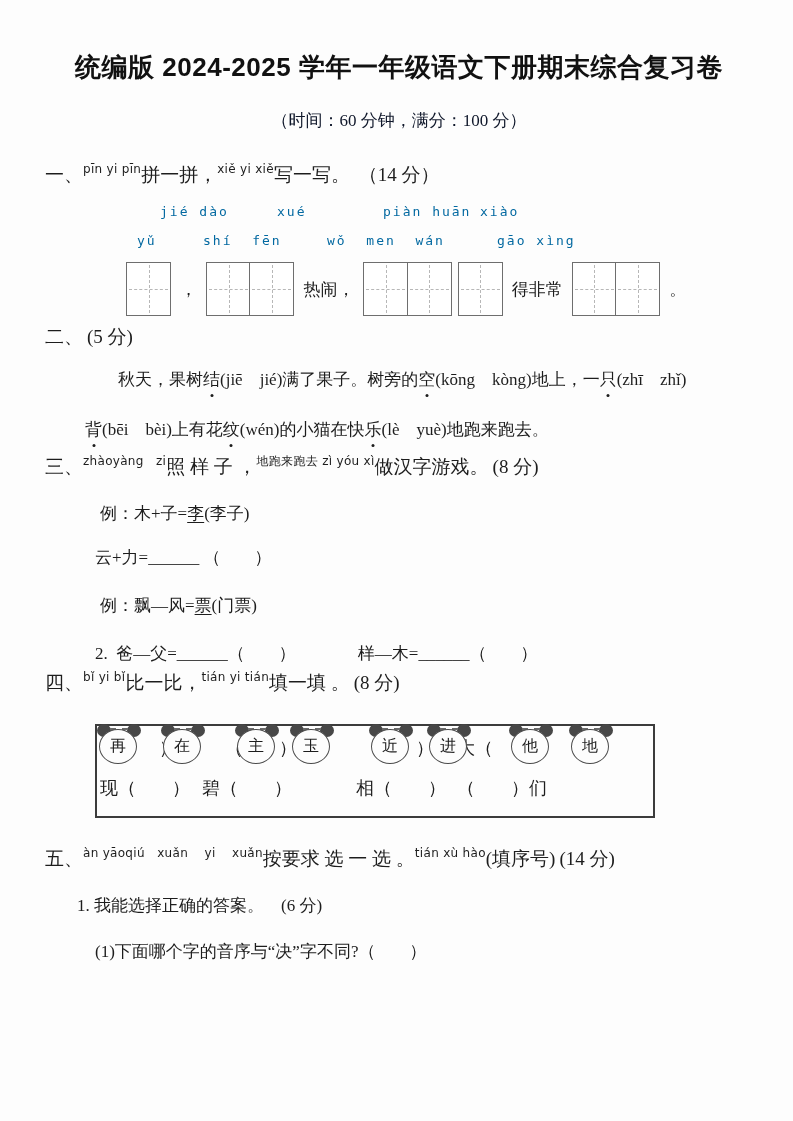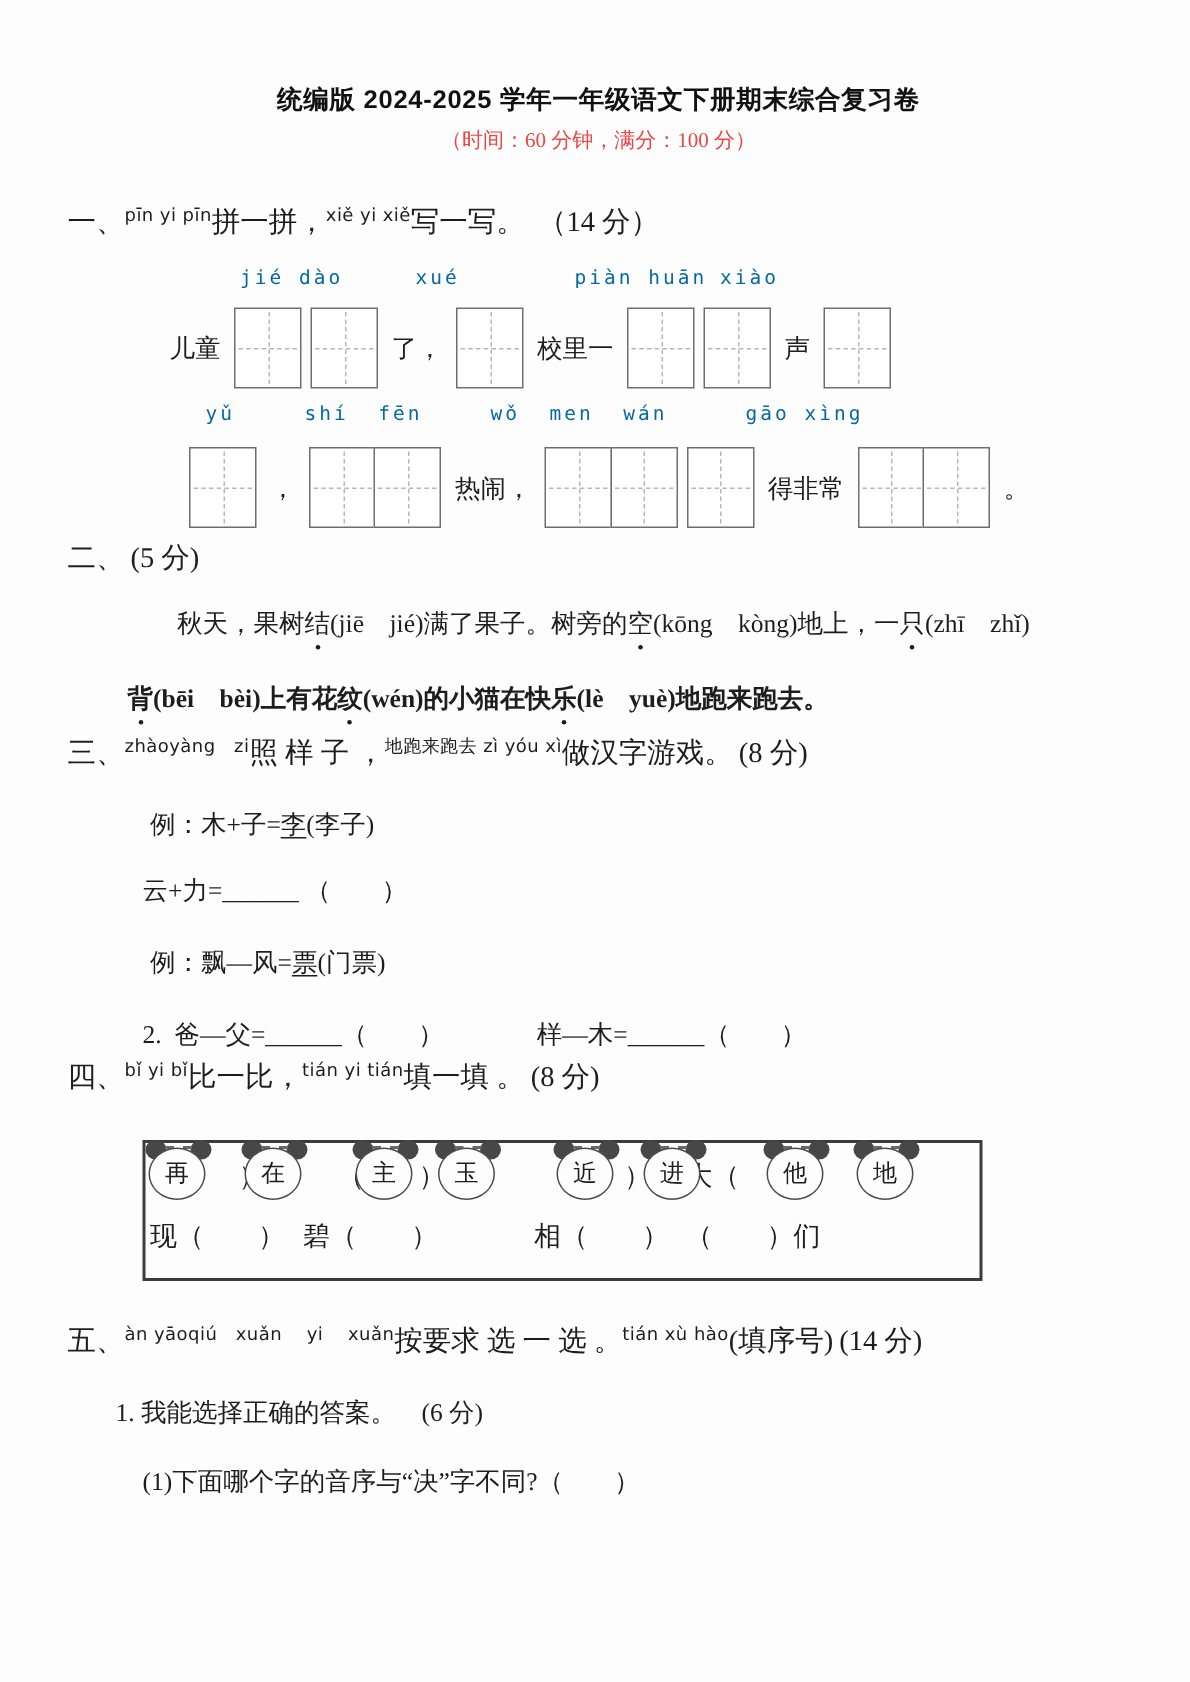--- a/index.html
+++ b/index.html
@@ -4,24 +4,24 @@
 <style>
   html,body{margin:0;padding:0;}
   body{
     width:793px;height:1121px;overflow:hidden;background:#fdfdfd;
     color:#1d1d1d;font-family:"Liberation Serif", serif;
     position:relative;
   }
   .wrap{padding:42px 40px 0 45px;position:relative;}
   .title{
     text-align:center;font-family:"Liberation Sans", sans-serif;
-    font-weight:700;font-size:17px;line-height:34px;margin-top:8px;color:#111;
+    font-weight:700;font-size:26px;line-height:34px;margin-top:8px;color:#111;
     letter-spacing:0.5px;
   }
-  .subtitle{text-align:center;font-size:14px;line-height:22px;color:#ef4444;}
+  .subtitle{text-align:center;font-size:17px;line-height:22px;margin-top:26px;color:#0f172a;}
   
   .sec-header{display:flex;align-items:flex-end;margin-left:0;}
   .sec-num{font-size:19px;line-height:26px;white-space:pre;}
   .sec-score{font-size:19px;line-height:26px;white-space:pre;margin-left:4px;}
   .rg{display:inline-flex;flex-direction:row;align-items:flex-start;}
   .rg-py{
     font-family:"DejaVu Sans", sans-serif;font-size:12px;line-height:14px;
     white-space:pre;color:#1d1d1d;letter-spacing:0.3px;
   }
   .rg-tx{font-size:19px;line-height:26px;white-space:pre;}
@@ -89,44 +89,20 @@
         <span class="rg-tx">写一写。</span>
       </span>
       <span class="sec-score"> （14 分）</span>
     </div>
   <div class="py-row" style="margin-top:16px;">
       <span class="py" style="left: 115px;">jié dào</span>
       <span class="py" style="left: 232px;">xué</span>
       <span class="py" style="left: 338px;">piàn huān</span>
       <span class="py" style="left: 435px;">xiào</span>
     </div>
-  <div class="seg-row" style="margin-top:8px;margin-left:62px;">
-      <span class="seg-text">儿童</span>
-      <span class="grid">
-        <span class="cell"></span>
-      </span>
-      <span class="grid">
-        <span class="cell"></span>
-      </span>
-      <span class="seg-text">了，</span>
-      <span class="grid">
-        <span class="cell"></span>
-      </span>
-      <span class="seg-text">校里一</span>
-      <span class="grid">
-        <span class="cell"></span>
-      </span>
-      <span class="grid">
-        <span class="cell"></span>
-      </span>
-      <span class="seg-text">声</span>
-      <span class="grid">
-        <span class="cell"></span>
-      </span>
-    </div>
   <div class="py-row" style="margin-top:10px;">
       <span class="py" style="left: 92px;">yǔ</span>
       <span class="py" style="left: 158px;">shí  fēn</span>
       <span class="py" style="left: 282px;">wǒ  men  wán</span>
       <span class="py" style="left: 452px;">gāo xìng</span>
     </div>
   <div class="seg-row" style="margin-top:10px;margin-left:78px;">
       <span class="grid">
         <span class="cell"></span>
       </span>
@@ -149,21 +125,21 @@
         <span class="cell"></span>
       </span>
       <span class="seg-text">。</span>
     </div>
 
   <div class="sec-header" style="margin-top:8px;">
       <span class="sec-num">二、</span>
       <span class="sec-score">(5 分)</span>
     </div>
   <div class="para" style="margin-top:18px;margin-left:73px;"><span>秋天，果树</span><span class="dot-char">结</span><span>(jiē　jié)满了果子。树旁的</span><span class="dot-char">空</span><span>(kōng　kòng)地上，一</span><span class="dot-char">只</span><span>(zhī　zhǐ)</span></div>
-  <div class="para" style="margin-top:26px;margin-left:40px;font-weight:bold;"><span class="dot-char">背</span><span>(bēi　bèi)上有花</span><span class="dot-char">纹</span><span>(wén)的小猫在快</span><span class="dot-char">乐</span><span>(lè　yuè)地跑来跑去。</span></div>
+  <div class="para" style="margin-top:26px;margin-left:40px;"><span class="dot-char">背</span><span>(bēi　bèi)上有花</span><span class="dot-char">纹</span><span>(wén)的小猫在快</span><span class="dot-char">乐</span><span>(lè　yuè)地跑来跑去。</span></div>
 
   <div class="sec-header" style="margin-top:12px;">
       <span class="sec-num">三、</span>
       <span class="rg">
         <span class="rg-py">zhàoyàng   zi</span>
         <span class="rg-tx">照 样 子 ，</span>
       </span>
       <span class="rg">
         <span class="rg-py">地跑来跑去 zì yóu xì</span>
         <span class="rg-tx">做汉字游戏。</span>

